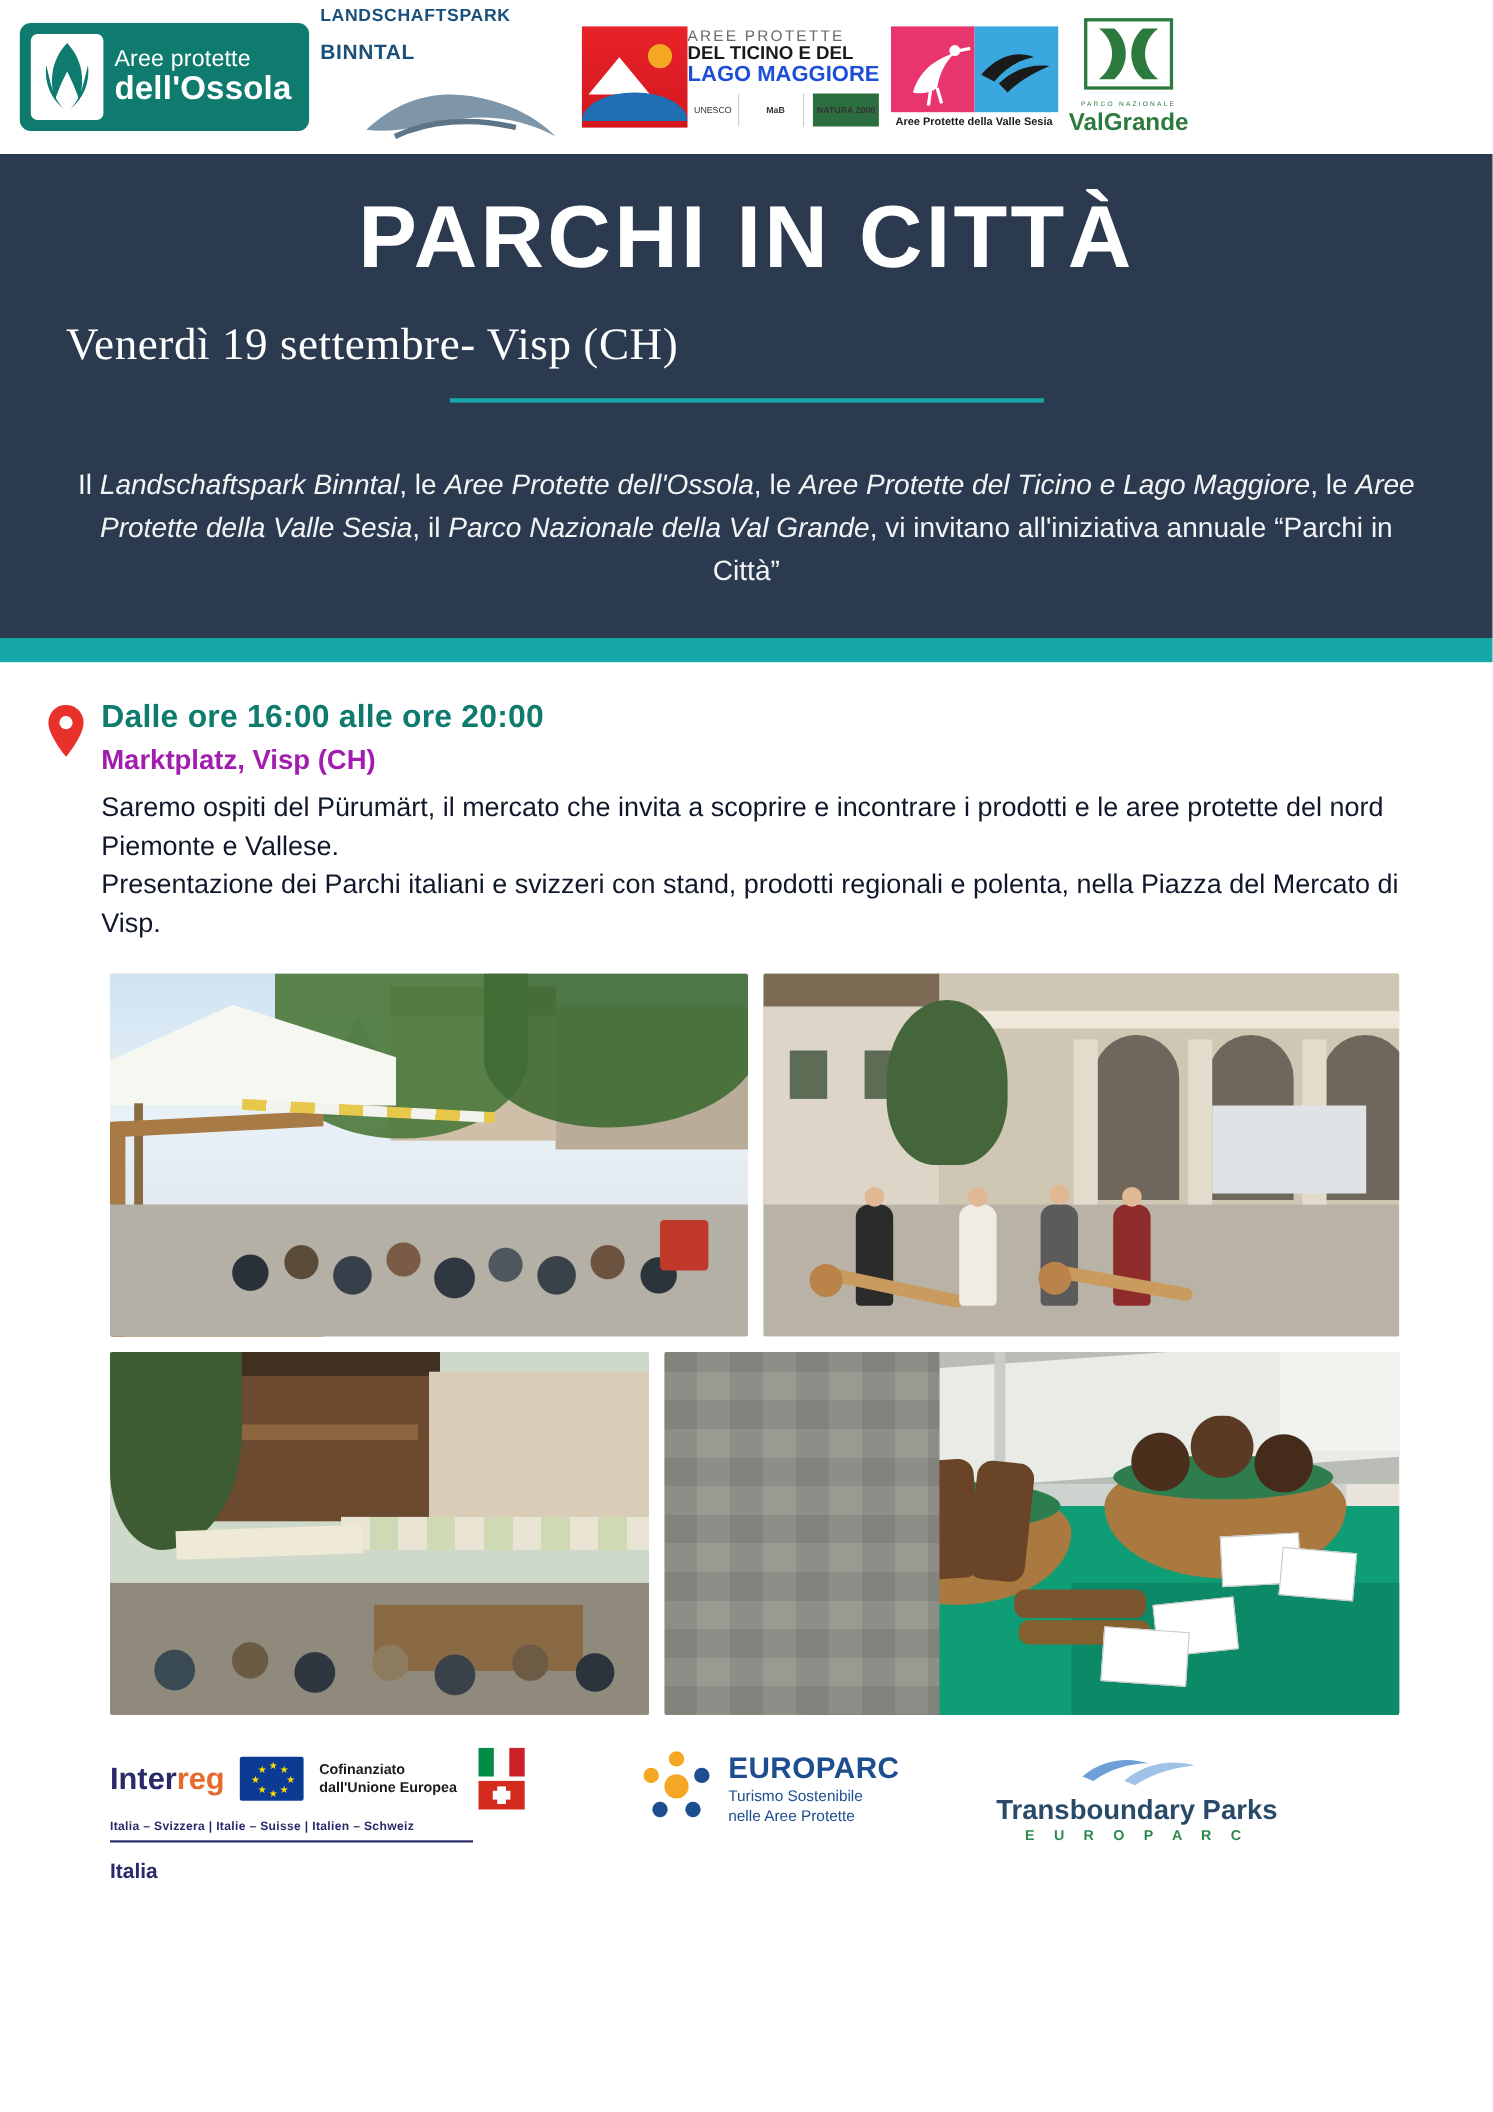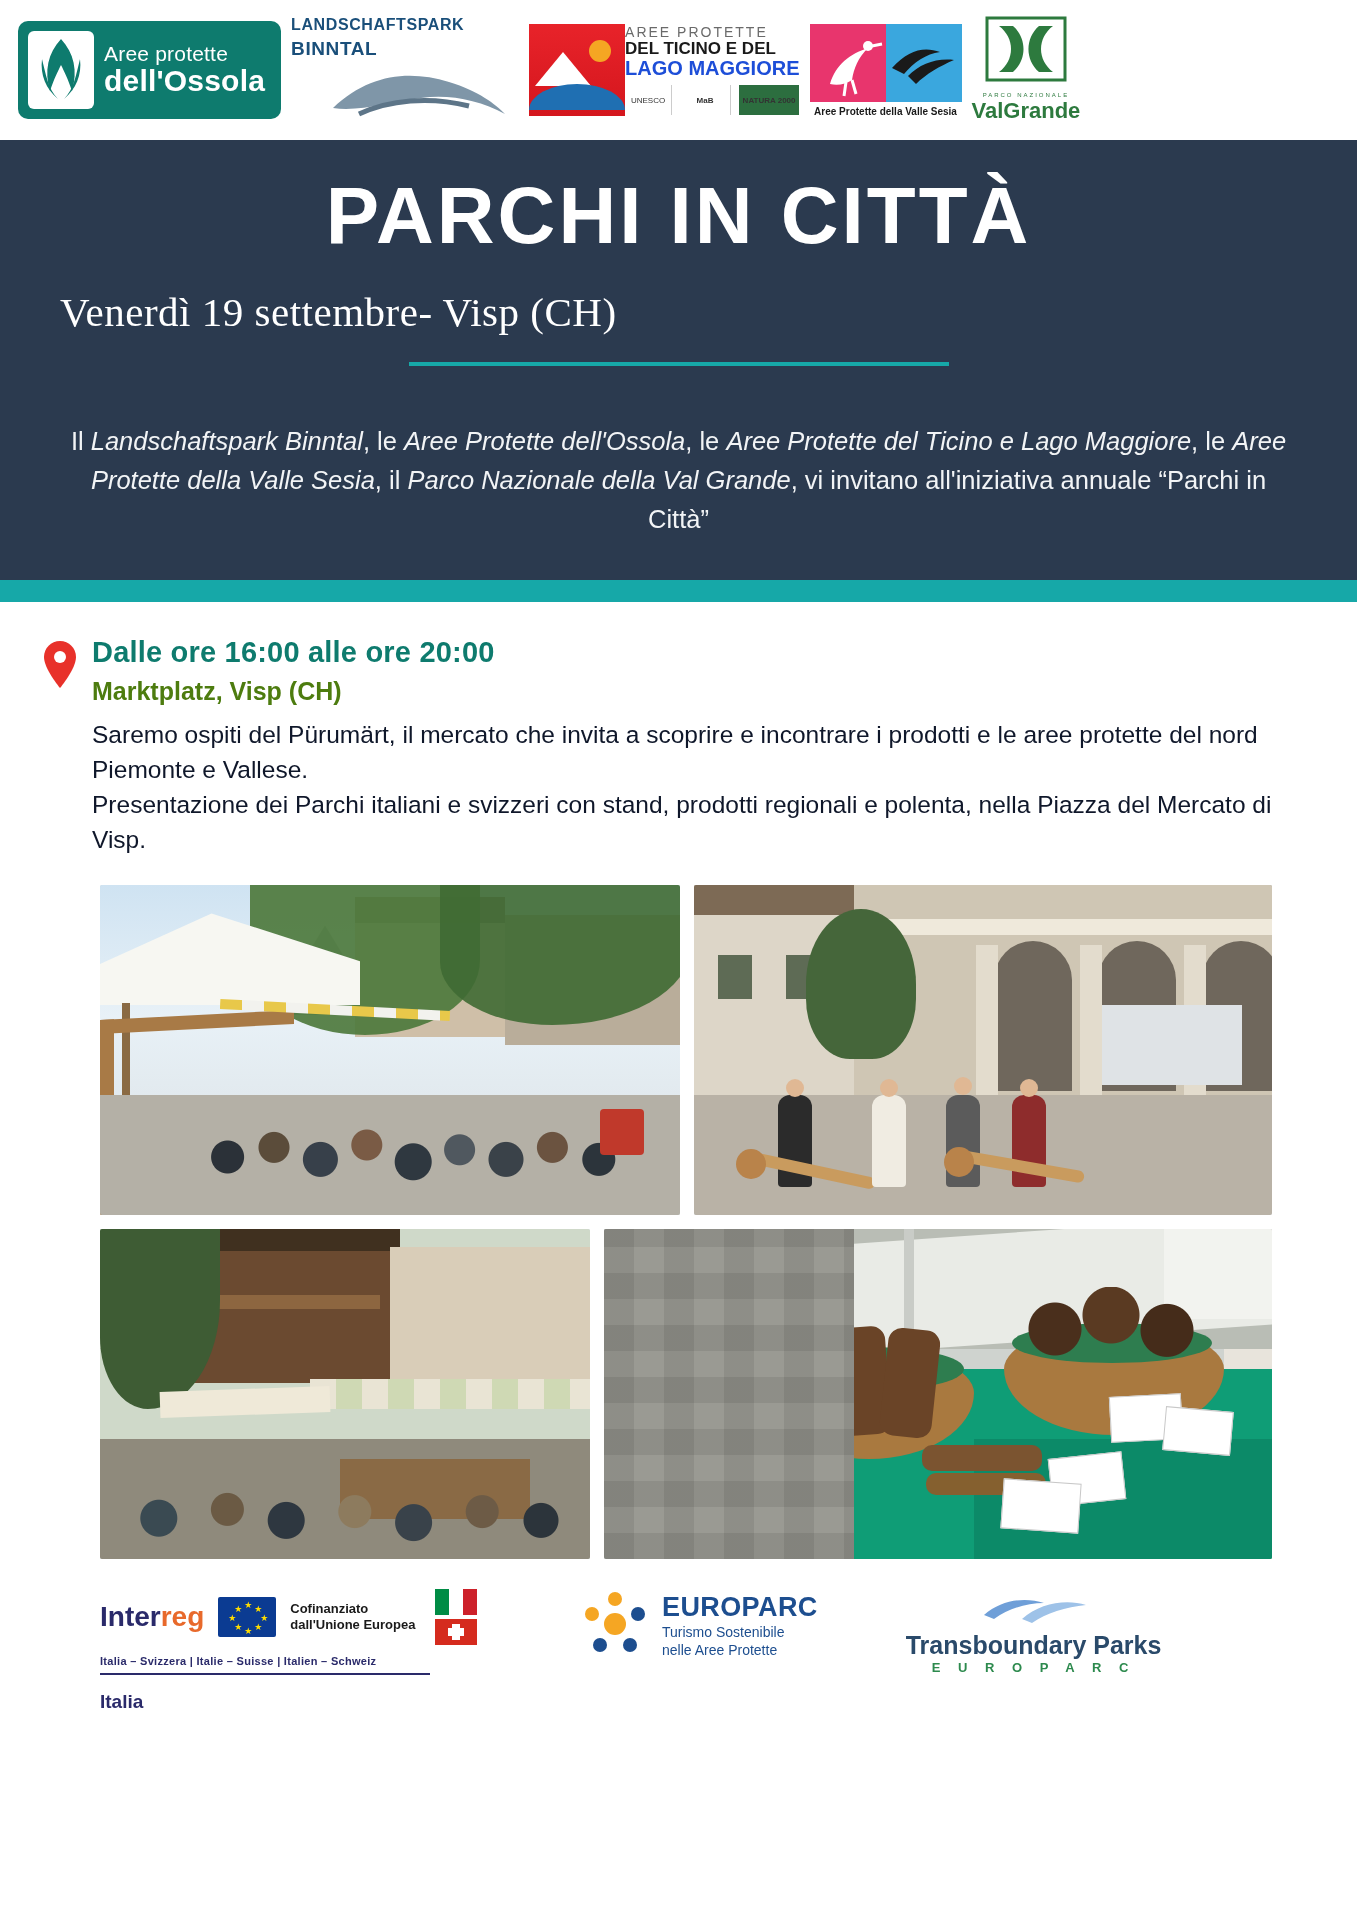--- a/index.html
+++ b/index.html
@@ -47,21 +47,21 @@
     overflow: hidden;
   }
   .logo-ossola .leafbox svg { position: absolute; left: 6px; top: 6px; }
   .logo-ossola .txt {
     color: #ffffff;
     line-height: 1.05;
   }
   .logo-ossola .txt .l1 { font-size: 21px; font-weight: 400; letter-spacing: .2px;}
   .logo-ossola .txt .l2 { font-size: 30px; font-weight: 700; letter-spacing: .2px;}
 
-  .logo-binntal { display:flex; flex-direction: column; align-items:flex-start; gap: 4px; width: 228px;}
+  .logo-binntal { display:flex; flex-direction: column; align-items:flex-start; gap: 14px; width: 228px;}
   .logo-binntal .bt1 { font-size: 16px; font-weight: 700; color:#1a4f7a; letter-spacing: .6px;}
   .logo-binntal .bt2 { font-size: 19px; font-weight: 700; color:#1a4f7a; letter-spacing: .6px;}
   .logo-binntal .swoosh { margin-left: 38px; }
 
   .logo-ticino {
     display: flex; align-items: stretch; gap: 0;
   }
   .logo-ticino .redblock {
     width: 96px; height: 92px;
     background: linear-gradient(180deg,#e8232a 0%, #d4161d 100%);
@@ -157,21 +157,21 @@
     margin: 0;
     font-size: 29px;
     font-weight: 700;
     color: #0e7b6e;
     letter-spacing: .2px;
   }
   .event-place {
     margin: 8px 0 0 0;
     font-size: 25px;
     font-weight: 700;
-    color: #4d7c0f;
+    color: #a21caf;
   }
   .event-desc {
     margin: 12px 0 0 0;
     font-size: 24.5px;
     line-height: 1.42;
     color: #0f172a;
   }
 
   
   .photos {

